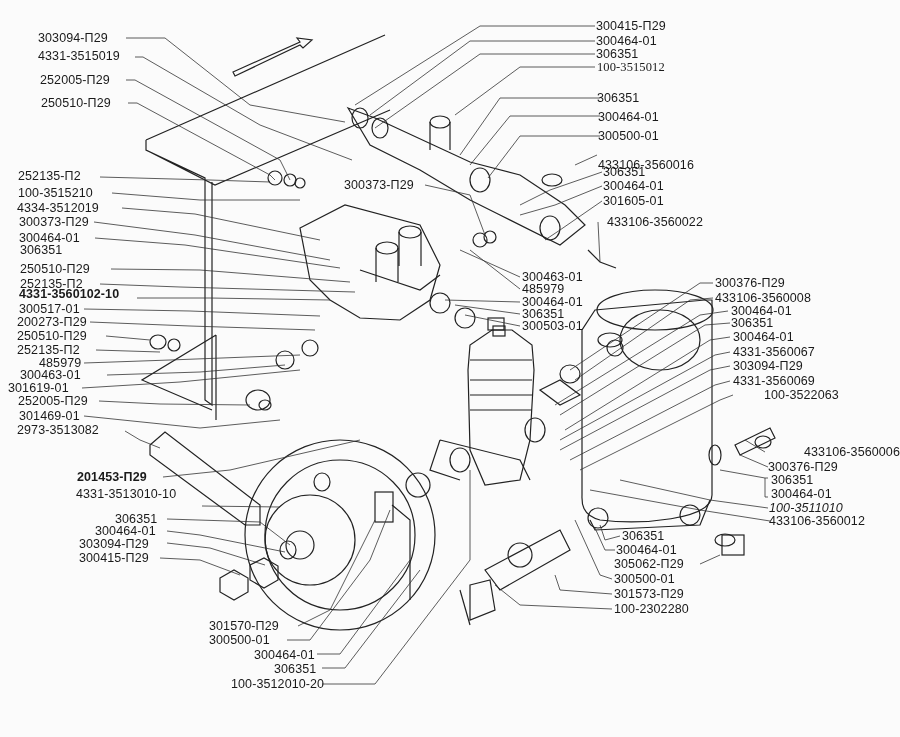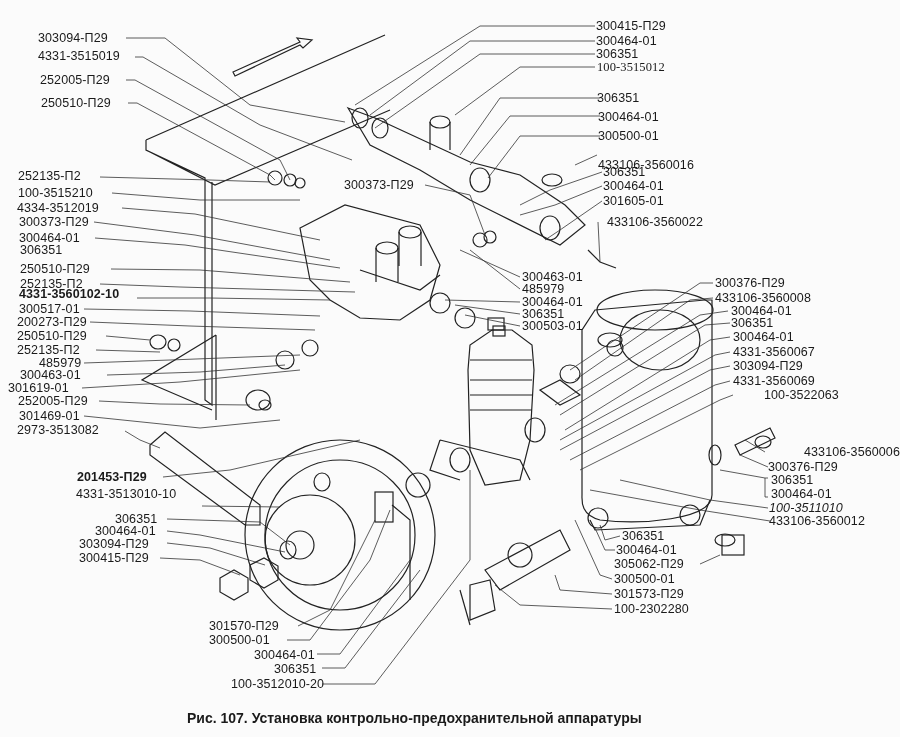--- a/index.html
+++ b/index.html
@@ -257,14 +257,13 @@
   <div class="lbl" style="left:769px;top:502px;font-style:italic;">100-3511010</div>
   <div class="lbl" style="left:769px;top:515px;">433106-3560012</div>
 
   <div class="lbl" style="left:622px;top:530px;">306351</div>
   <div class="lbl" style="left:616px;top:544px;">300464-01</div>
   <div class="lbl" style="left:614px;top:558px;">305062-П29</div>
   <div class="lbl" style="left:614px;top:573px;">300500-01</div>
   <div class="lbl" style="left:614px;top:588px;">301573-П29</div>
   <div class="lbl" style="left:614px;top:603px;">100-2302280</div>
 
-  <div class="caption">Рис. 107. Установка контрольно-предохранительной аппаратуры</div>
 </div>
 
 </body></html>

